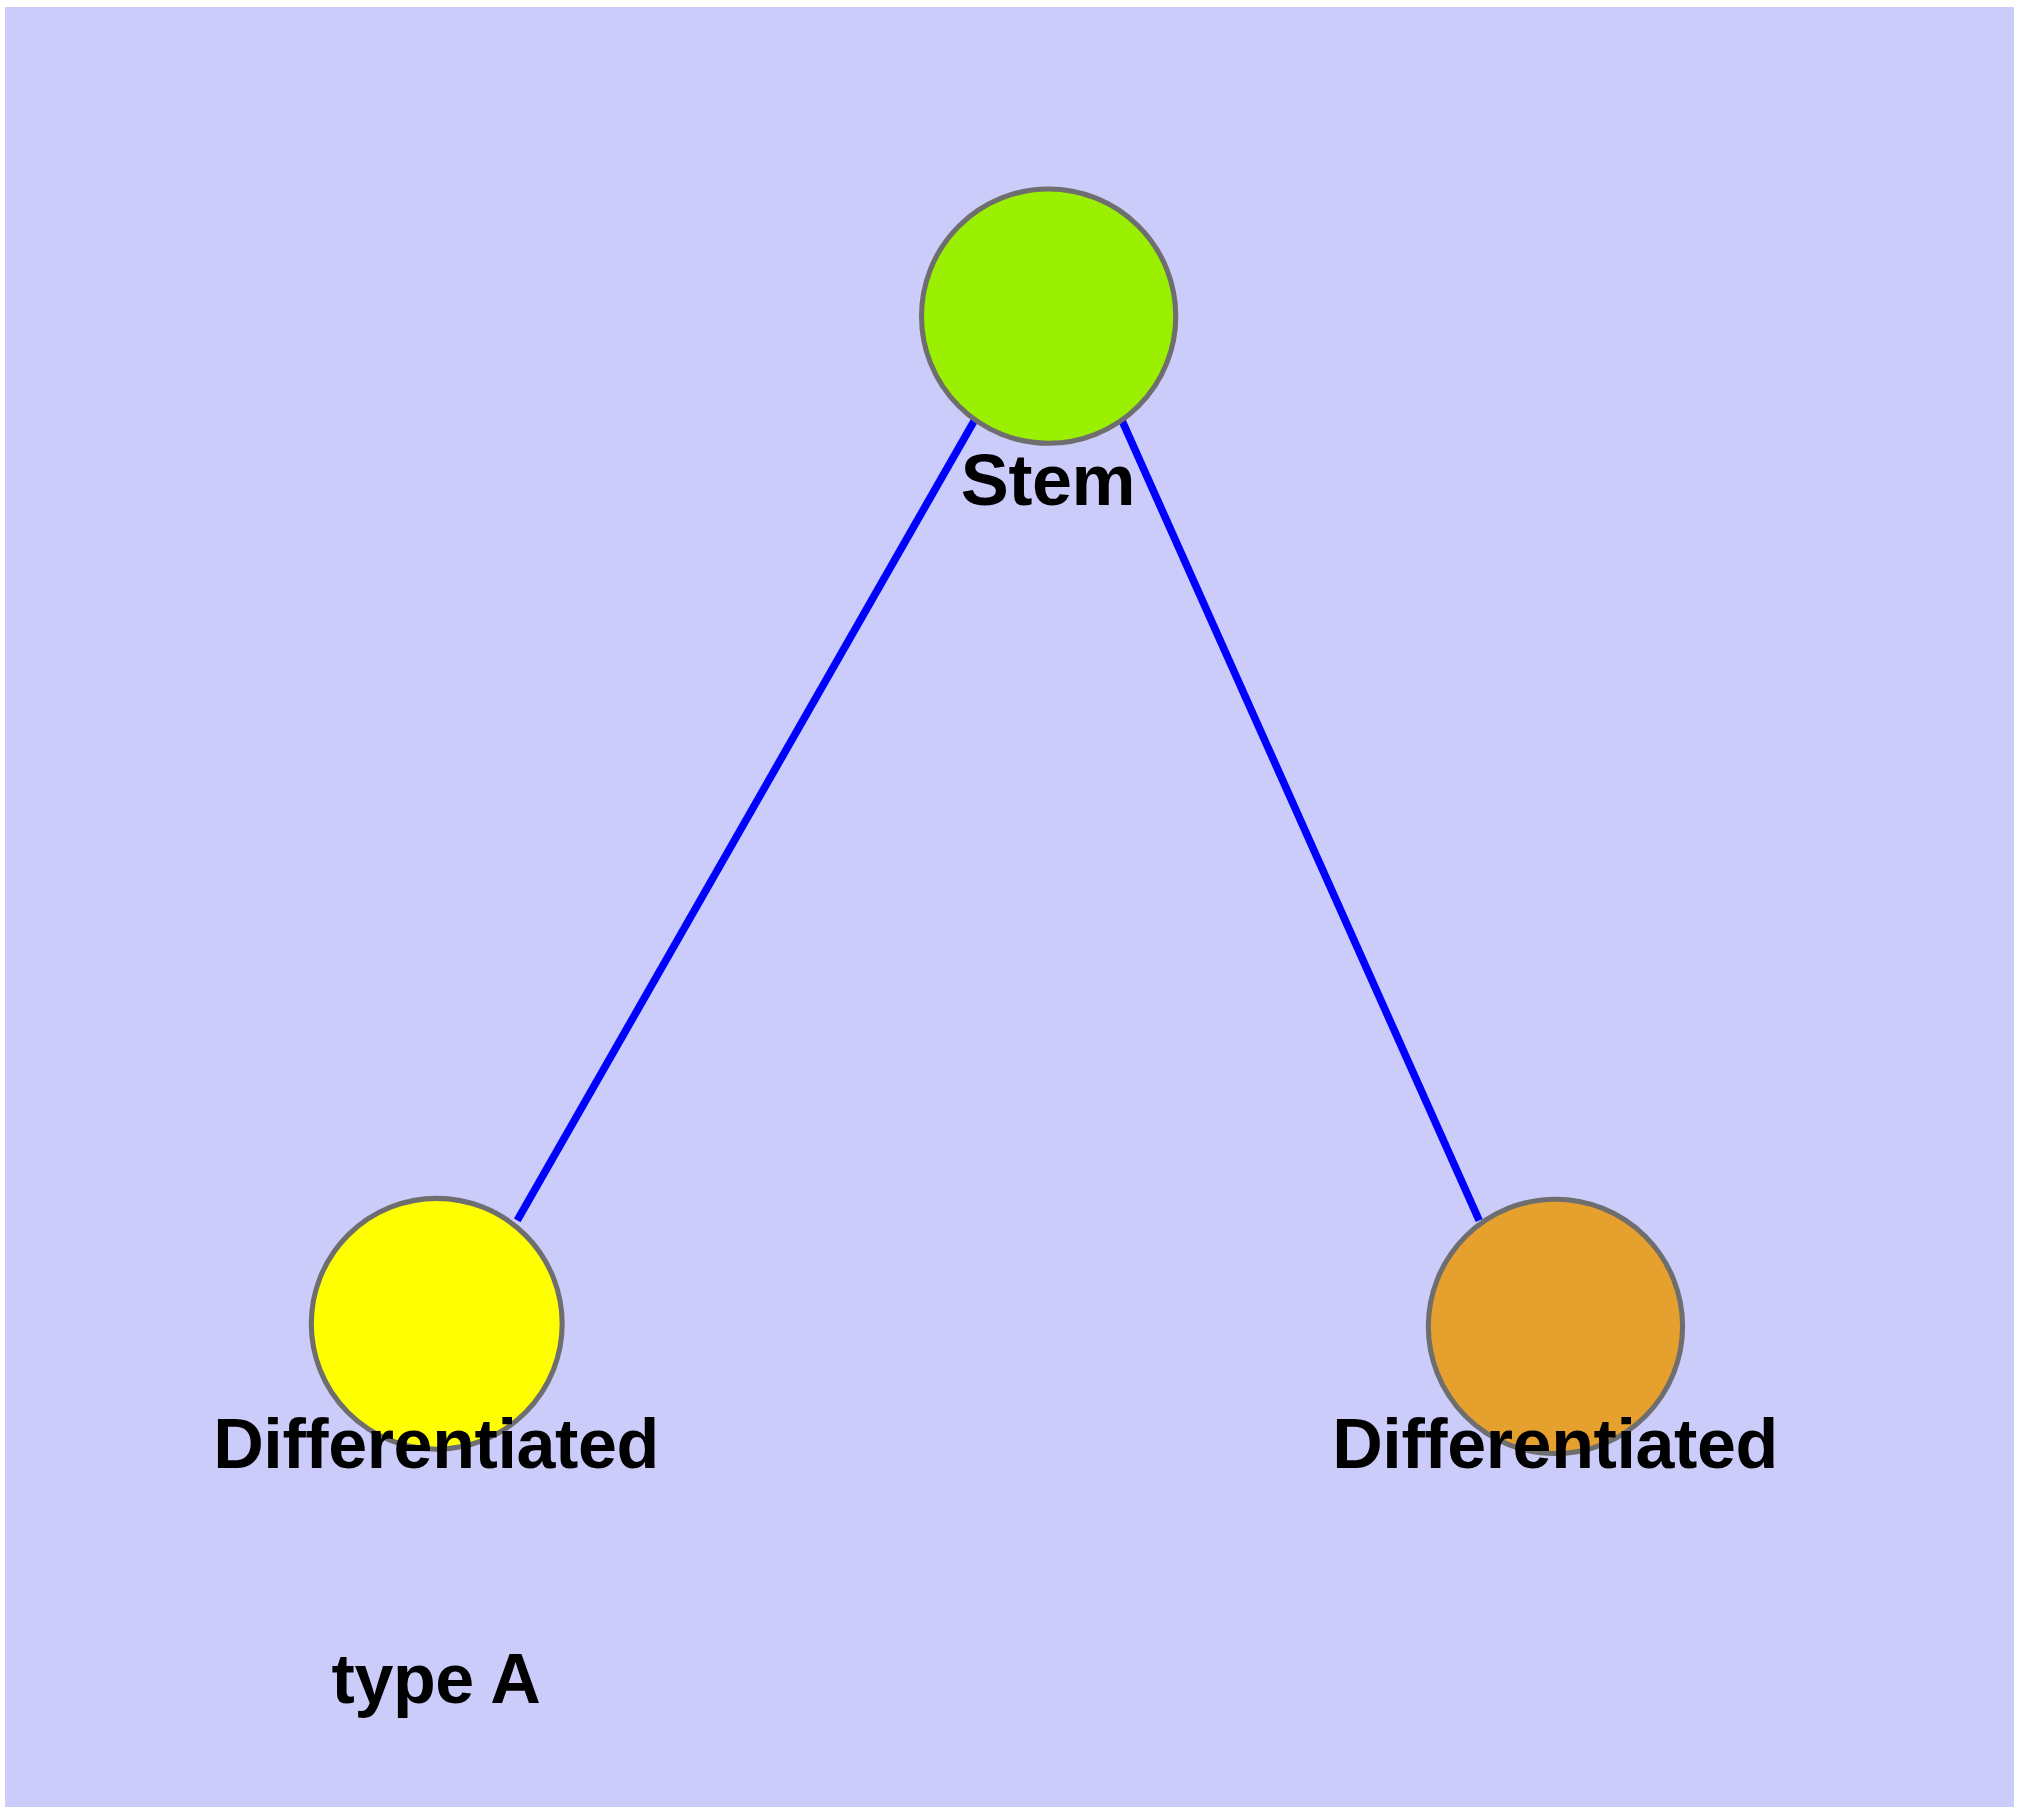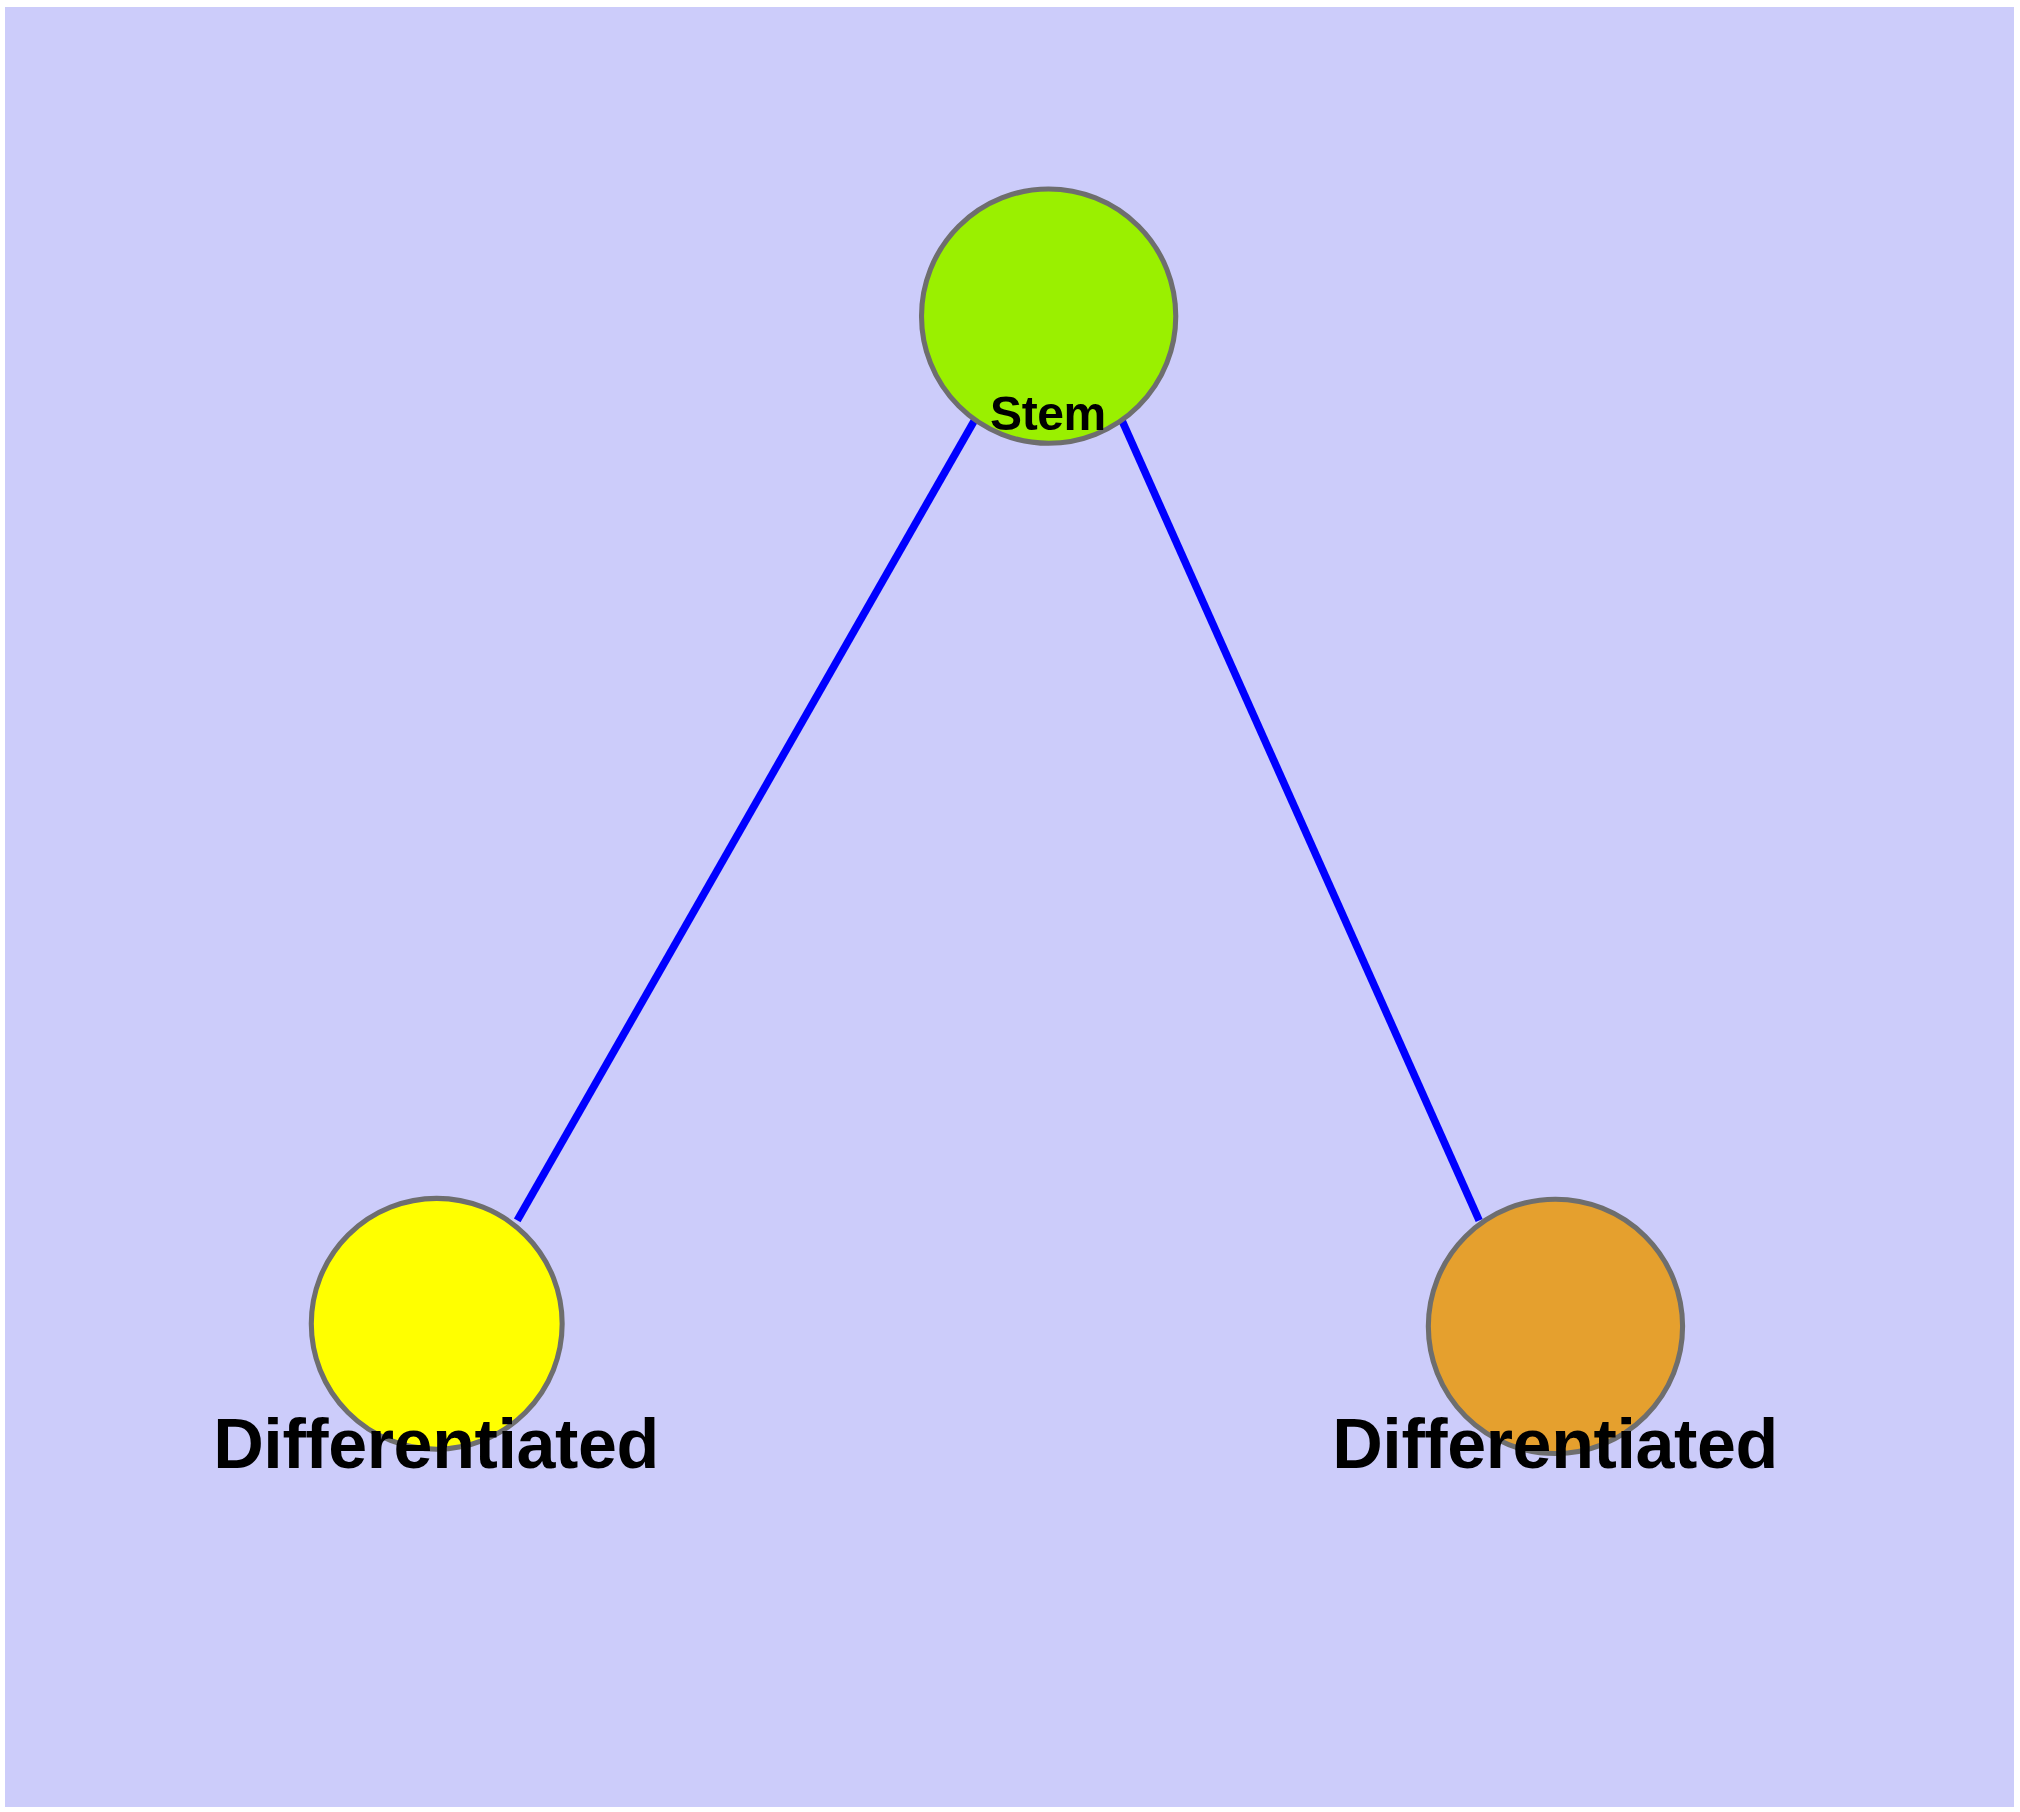--- a/index.html
+++ b/index.html
@@ -46,21 +46,21 @@
     position: absolute;
     text-align: center;
     color: #000000;
     font-weight: bold;
     line-height: 1.12;
     white-space: pre;
     pointer-events: none;
     letter-spacing: -0.4px;
   }
   #label-stem {
-    font-size: 48px;
+    font-size: 72px;
     left: 709px;
     top: 279px;
     width: 678px;
   }
   #label-type-a {
     font-size: 70px;
     left: 97px;
     top: 1248px;
     width: 678px;
   }
@@ -91,20 +91,21 @@
       <circle class="node-circle" cx="1835" cy="1565" r="150" fill="#e5a02e" stroke="#6e6e6e" stroke-width="6"></circle>
     </g>
   </svg>
 
   <div class="node-label" id="label-stem">
     <div>Stem</div>
   </div>
 
   <div class="node-label" id="label-type-a">
     <div>Differentiated</div>
+    <div>type A</div>
   </div>
 
   <div class="node-label" id="label-type-b">
     <div>Differentiated</div>
   </div>
 
 </div>
 
 
 </body></html>

